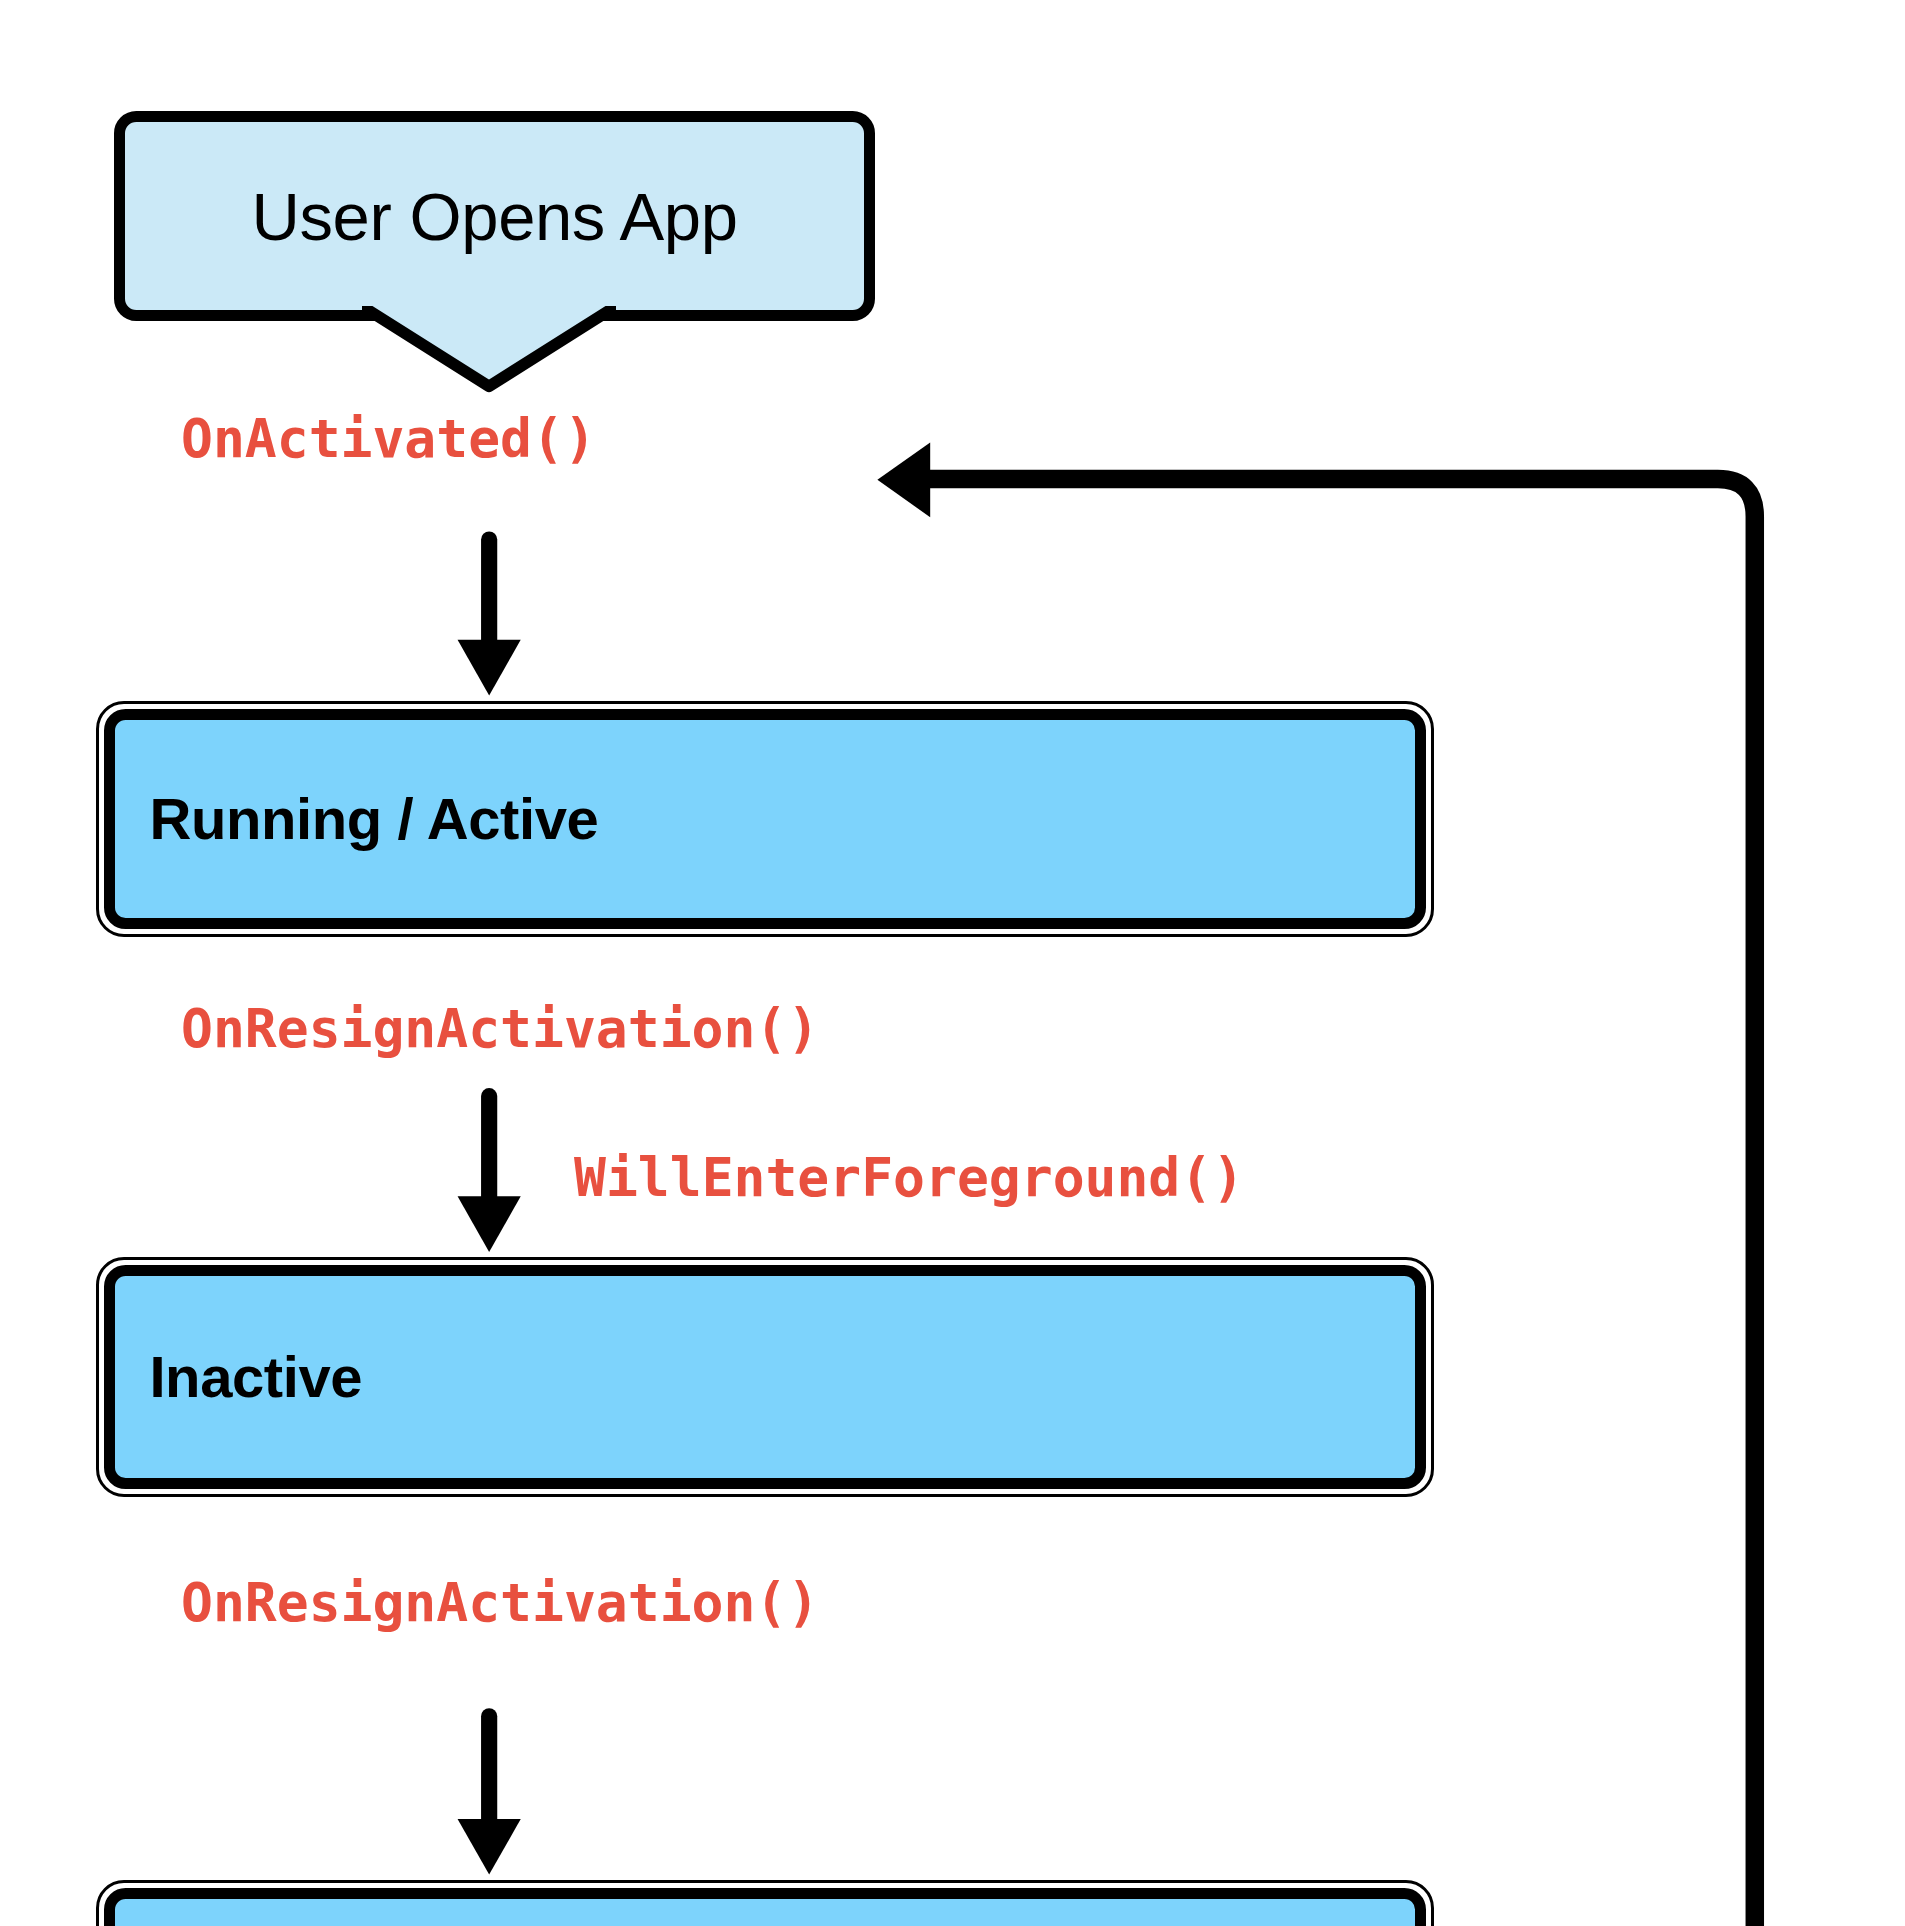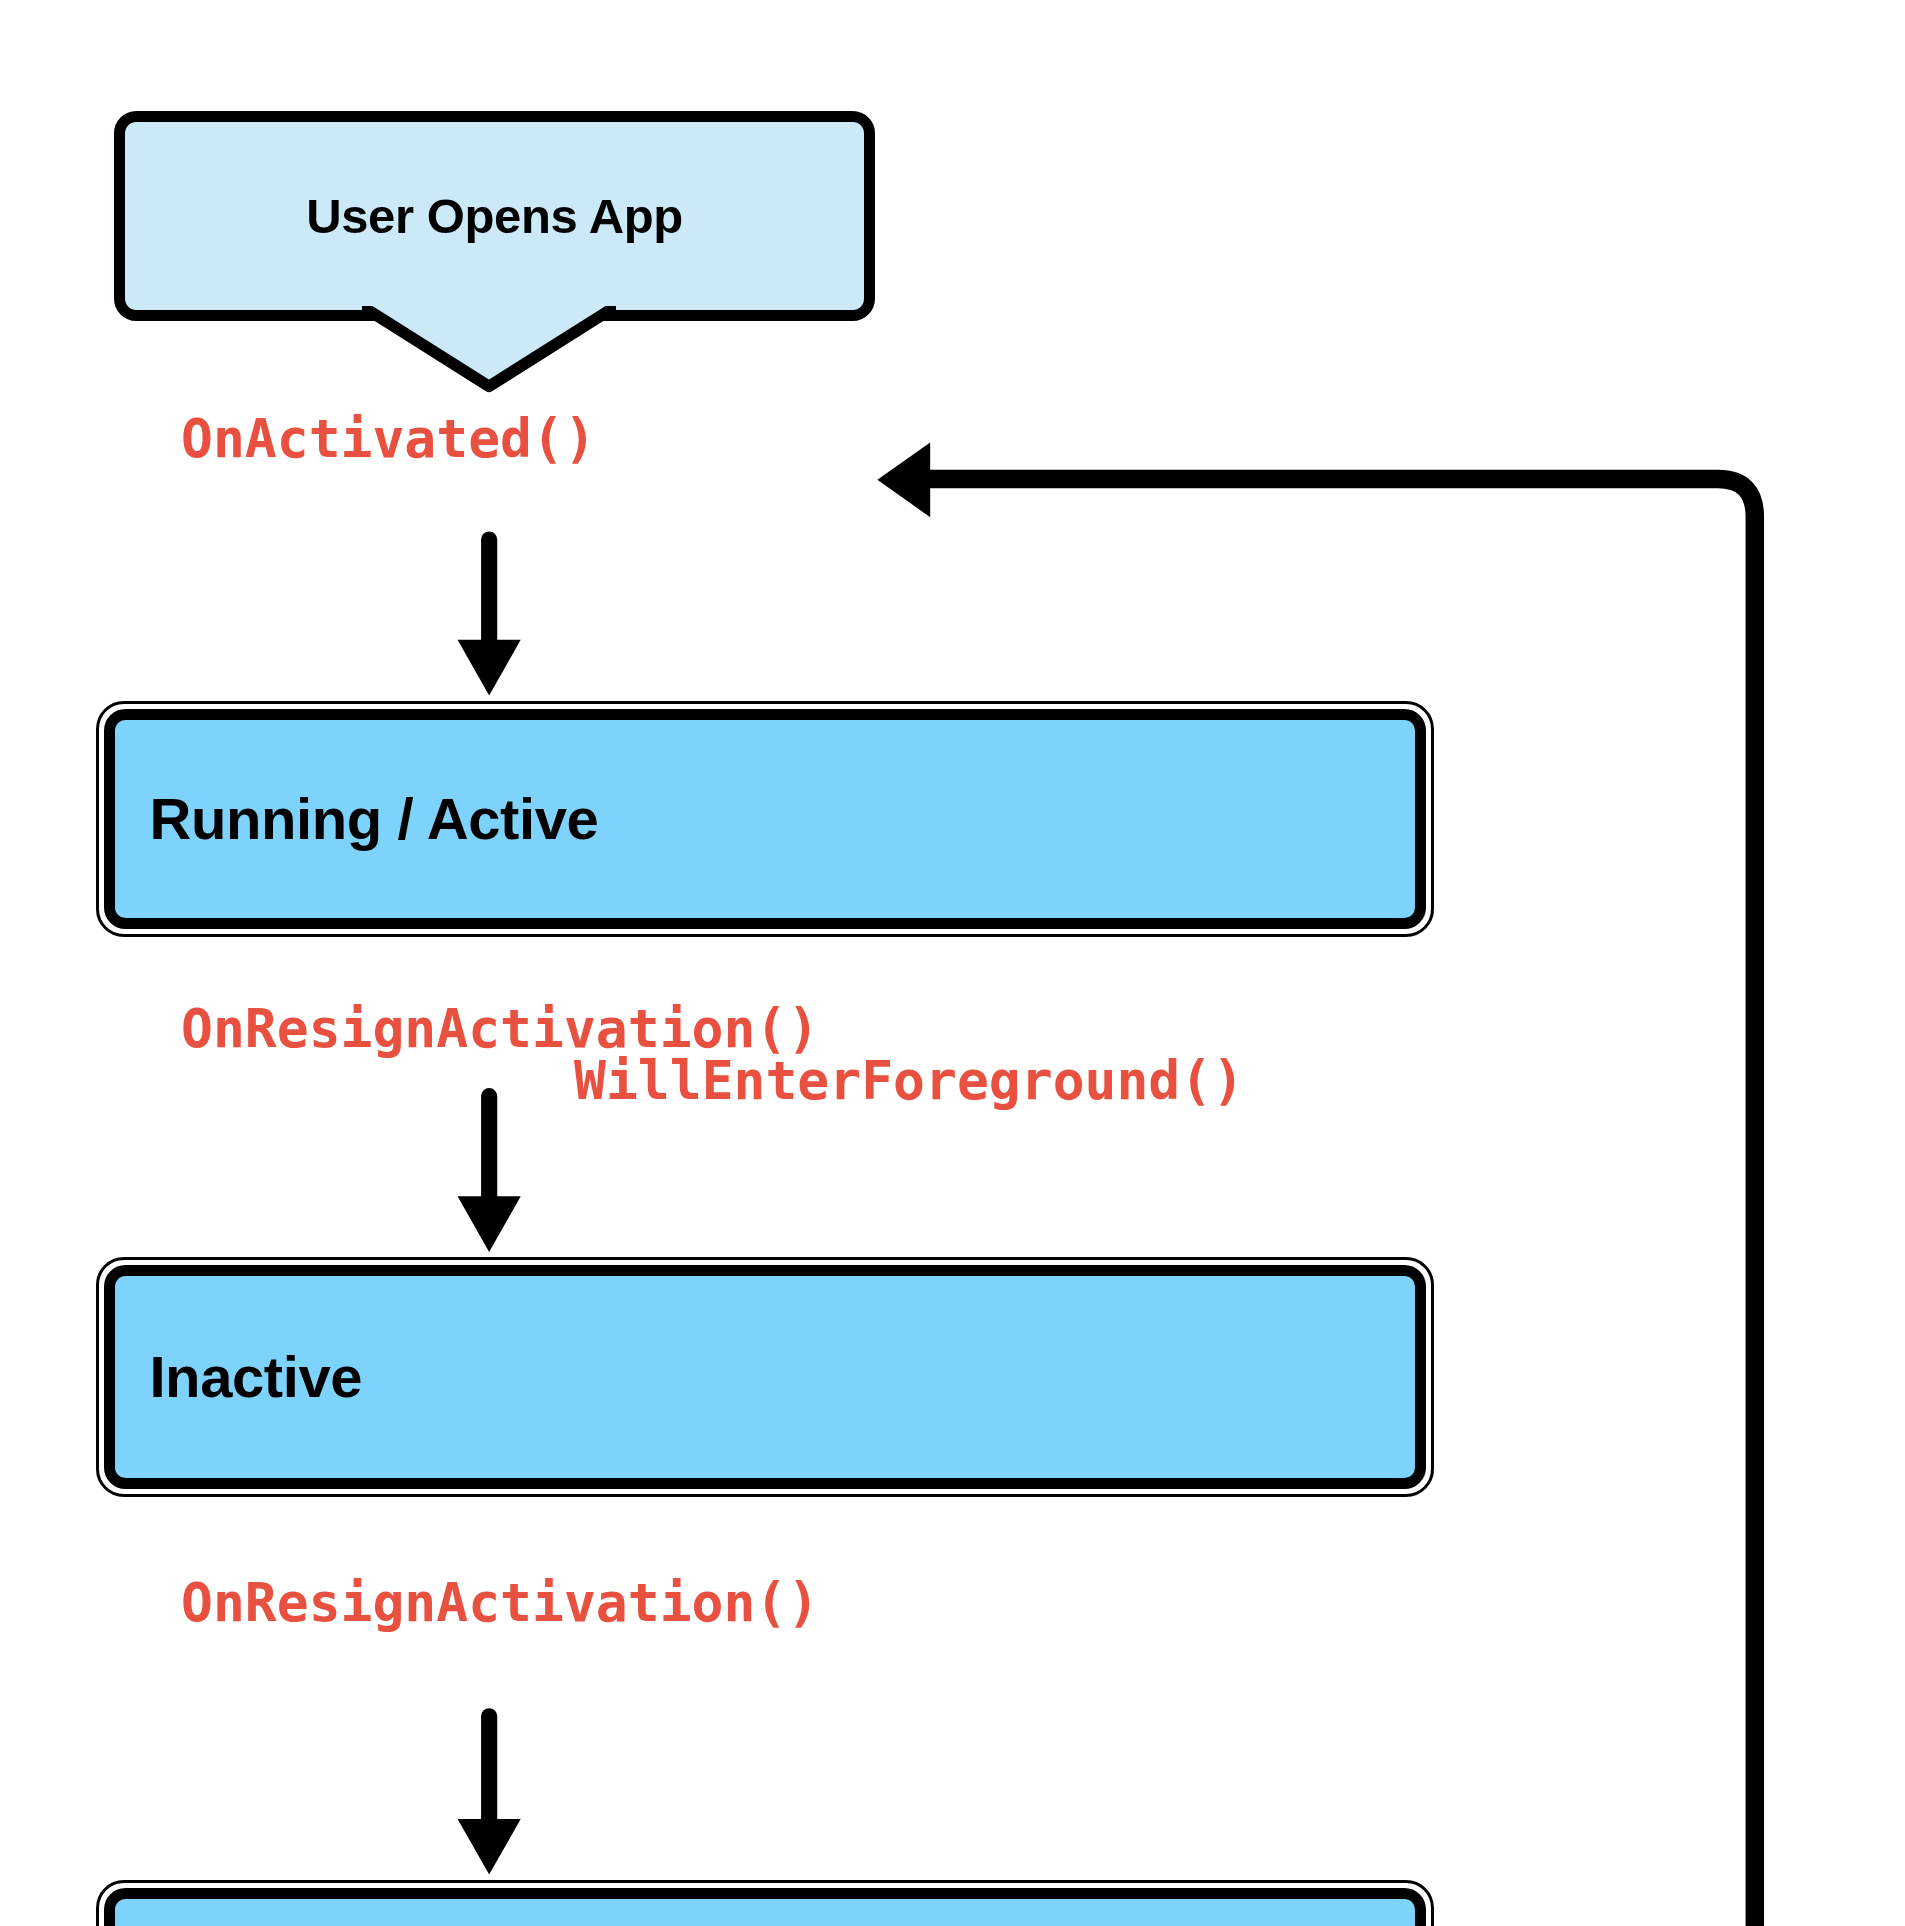--- a/index.html
+++ b/index.html
@@ -16,22 +16,22 @@
     position:absolute;
     left:114px; top:111px; width:761px; height:210px;
     box-sizing:border-box;
     background:#cbe9f7;
     border:11.6px solid #000;
     border-radius:22.3px;
     display:flex; align-items:center; justify-content:center;
     z-index:4;
   }
   .callout-label{
-    font-size:49px;
-    font-weight:bold;
+    font-size:67px;
+    font-weight:normal;
     color:#000;
     letter-spacing:-0.4px;
     line-height:1;
     white-space:nowrap;
   }
   
   .tail{position:absolute;left:362px;top:306px;z-index:5;}
 
   
   .state{
@@ -76,21 +76,21 @@
     font-family:"DejaVu Sans Mono","Liberation Mono",monospace;
     font-weight:bold;
     font-size:53px;
     line-height:1;
     white-space:nowrap;
     letter-spacing:0px;
     z-index:6;
   }
   .evt.e-activated   {left:181px;  top:412px;}
   .evt.e-resign      {left:181px;  top:1002px;}
-  .evt.e-foreground  {left:574px; top:1054px;}
+  .evt.e-foreground  {left:574px; top:1151px;}
   .evt.e-background  {left:181px;  top:1576px;}
 </style>
 </head>
 <body>
 
 <div id="stage">
 
   <svg id="wires" viewBox="0 0 4946 7229" width="1905" height="2785" xmlns="http://www.w3.org/2000/svg">
 
     <g>

